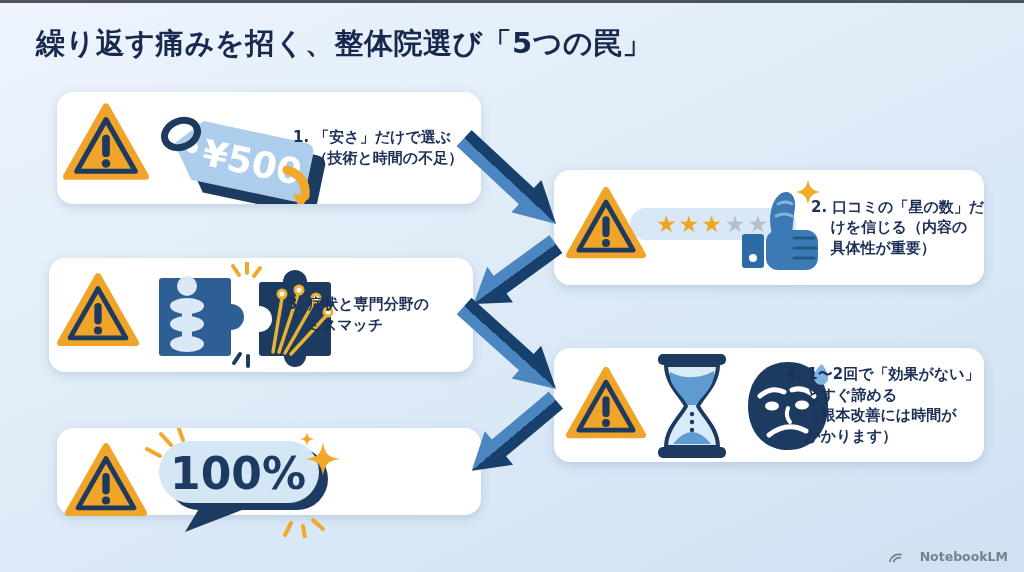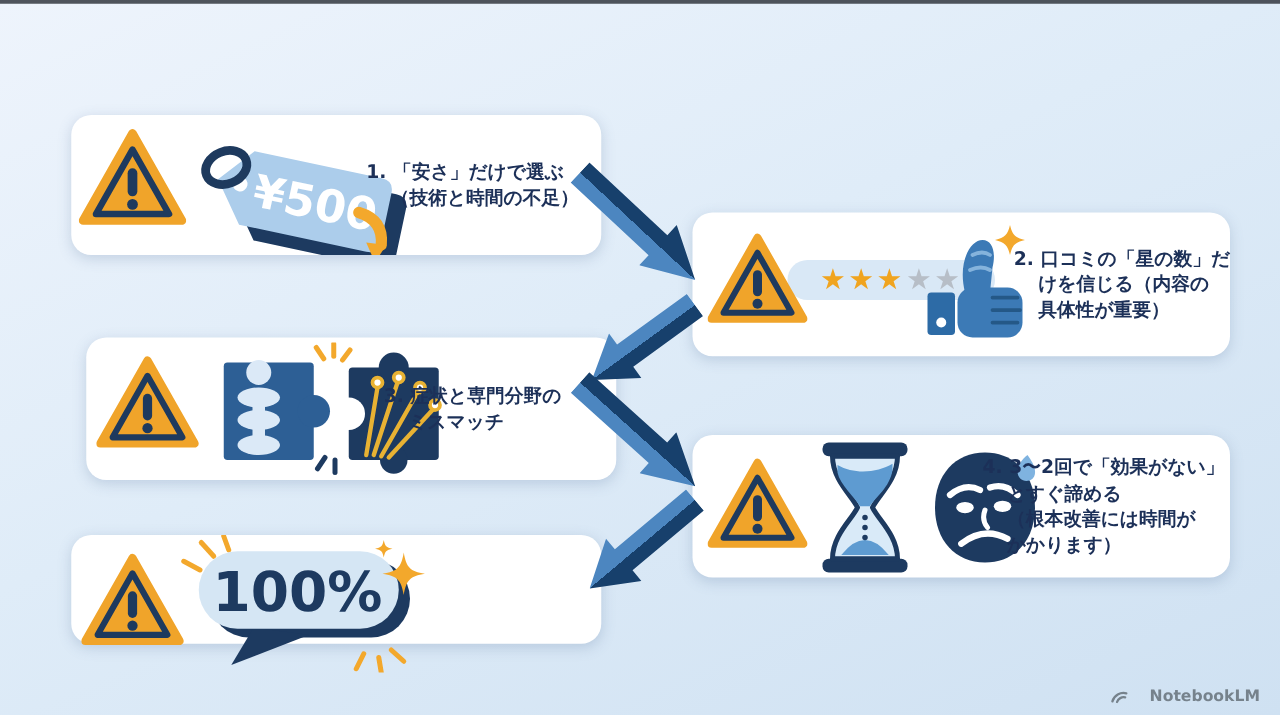--- a/index.html
+++ b/index.html
@@ -12,21 +12,21 @@
   .title{
     position:absolute;left:36px;top:24px;font-size:29px;font-weight:bold;
     color:#17294e;letter-spacing:.5px;white-space:nowrap;
   }
   .card{
     position:absolute;background:#ffffff;border-radius:16px;
     box-shadow:0 3px 10px rgba(90,120,160,.25);
   }
   .card1{left:57px;top:92px;width:424px;height:112px;}
   .card2{left:554px;top:170px;width:430px;height:115px;}
-  .card3{left:69px;top:258px;width:424px;height:114px;margin-top:12px;}
+  .card3{left:49px;top:258px;width:424px;height:114px;}
   .card4{left:554px;top:348px;width:430px;height:114px;}
   .card5{left:57px;top:428px;width:424px;height:87px;}
   .card-text{
     position:absolute;top:50%;transform:translateY(-50%);
     font-size:15px;font-weight:bold;color:#1c3058;line-height:1.38;
     white-space:pre-line;padding-left:1.3em;text-indent:-1.3em;word-break:keep-all;
   }
   .tri{position:absolute;}
   .icon-abs{position:absolute;}
   .stars-pill{
@@ -53,20 +53,21 @@
     <defs>
       <linearGradient id="arrowGrad" x1="0" y1="0" x2="0" y2="1">
         <stop offset="0" stop-color="#17406c"></stop>
           <stop offset="0.5" stop-color="#17406c"></stop>
         <stop offset="0.5" stop-color="#4c86c0"></stop>
           <stop offset="1" stop-color="#4c86c0"></stop>
       </linearGradient>
     </defs>
   </svg>
 
+  <div class="title">繰り返す痛みを招く、整体院選び「5つの罠」</div>
 
   <section class="card card1">
     <svg class="tri" style="left:6px;top:10px" width="86" height="80" viewBox="0 0 100 92">
       <path d="M50 5 L96 86 L4 86 Z" fill="#f0a42a" stroke="#f0a42a" stroke-width="8" stroke-linejoin="round"></path>
       <path d="M50 20 L84 80 L16 80 Z" fill="none" stroke="#1e3a5e" stroke-width="6" stroke-linejoin="round"></path>
       <path d="M50 42 V59" stroke="#1e3a5e" stroke-width="9" stroke-linecap="round"></path>
       <circle cx="50" cy="71" r="5" fill="#1e3a5e"></circle>
     </svg>
     <svg class="icon-abs" style="left:92px;top:0" width="190" height="112" viewBox="0 0 190 112">
       <g transform="rotate(12 95 56)">
@@ -175,21 +176,21 @@
     <svg class="icon-abs" style="left:184px;top:10px" width="100" height="96" viewBox="0 0 100 96">
       <path d="M50 4 C74 4 90 22 90 48 C90 74 74 92 50 92 C26 92 10 74 10 48 C10 22 26 4 50 4 Z" fill="#1d3a60"></path>
       <path d="M84 6 C90 14 92 21 88 25 C83 29 76 26 76 19 C76 14 80 9 84 6 Z" fill="#7fb3e0"></path>
       <path d="M22 38 q12 -10 24 -4" stroke="#ffffff" stroke-width="5" fill="none" stroke-linecap="round"></path>
       <path d="M54 32 q12 -4 22 6" stroke="#ffffff" stroke-width="5" fill="none" stroke-linecap="round"></path>
       <ellipse cx="34" cy="48" rx="7" ry="4.5" fill="#ffffff"></ellipse>
       <ellipse cx="64" cy="47" rx="7" ry="4.5" fill="#ffffff"></ellipse>
       <path d="M50 50 q-3 8 2 14" stroke="#ffffff" stroke-width="4" fill="none" stroke-linecap="round"></path>
       <path d="M31 77 q18 -14 37 -4" stroke="#ffffff" stroke-width="5" fill="none" stroke-linecap="round"></path>
     </svg>
-    <div class="card-text" style="left:232px;width:196px">4. 3〜2回で「効果がない」
+    <div class="card-text" style="left:232px;width:196px">4. 1〜2回で「効果がない」
 とすぐ諦める
 （根本改善には時間が
 かかります）</div>
   </section>
 
   <section class="card card5">
     <svg class="tri" style="left:8px;top:14px" width="82" height="76" viewBox="0 0 100 92">
       <path d="M50 5 L96 86 L4 86 Z" fill="#f0a42a" stroke="#f0a42a" stroke-width="8" stroke-linejoin="round"></path>
       <path d="M50 20 L84 80 L16 80 Z" fill="none" stroke="#1e3a5e" stroke-width="6" stroke-linejoin="round"></path>
       <path d="M50 42 V59" stroke="#1e3a5e" stroke-width="9" stroke-linecap="round"></path>

